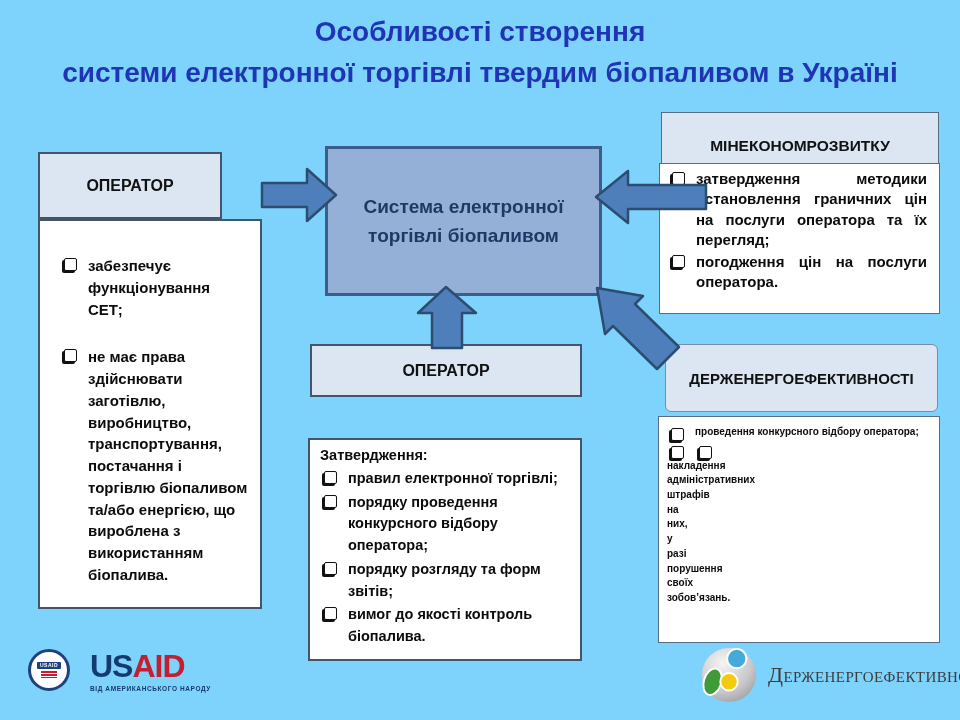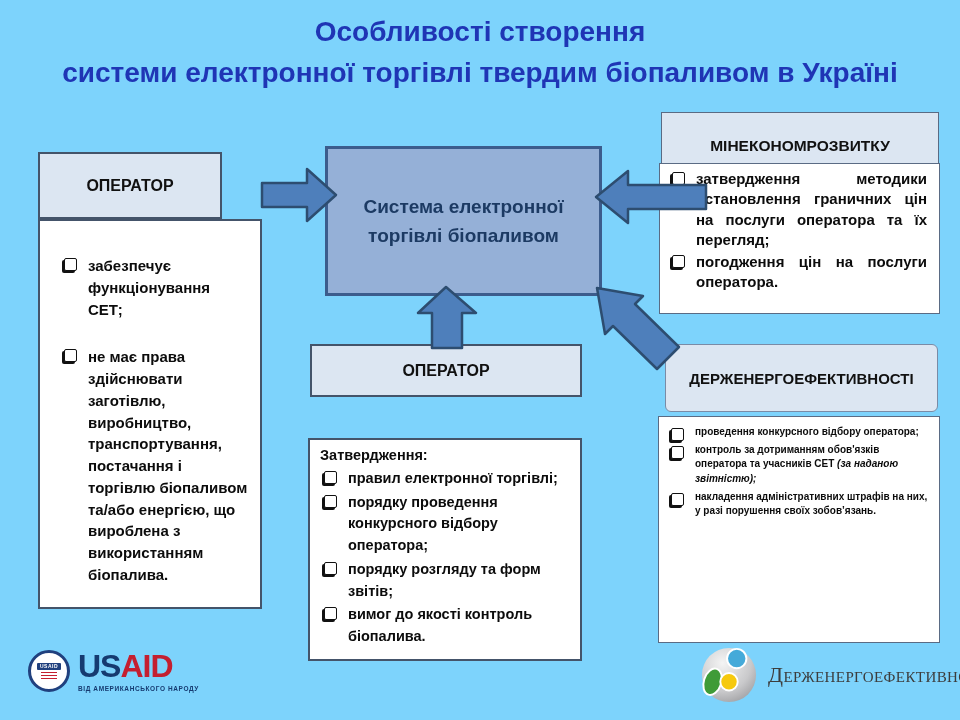--- a/index.html
+++ b/index.html
@@ -46,21 +46,21 @@
   
   .center-box{position:absolute;left:325px;top:146px;width:277px;height:150px;
       background:#95b0d7;border:3px solid #3c5c8c;box-sizing:border-box;z-index:2;
       display:flex;align-items:center;justify-content:center;text-align:center;
       font-size:19px;font-weight:bold;color:#1c3a63;line-height:1.55;padding:0 14px;}
 
   
   .arrows{position:absolute;left:0;top:0;z-index:4;pointer-events:none;}
 
   
-  .usaid{position:absolute;left:28px;top:648px;display:flex;align-items:flex-end;gap:8px;z-index:2;}
+  .usaid{position:absolute;left:28px;top:648px;display:flex;align-items:center;gap:20px;z-index:2;}
   .seal{width:42px;height:42px;border-radius:50%;border:3px solid #20407e;background:#fff;
         box-sizing:border-box;display:flex;flex-direction:column;align-items:center;justify-content:center;gap:2px;}
   .seal-band{background:#20407e;color:#fff;font-size:5px;font-weight:bold;letter-spacing:.5px;
         padding:1px 3px;border-radius:1px;line-height:1;}
   .seal-stripes{width:16px;height:7px;background:repeating-linear-gradient(180deg,#c41f30 0 1.5px,#fff 1.5px 3px);}
   .usaid-word{font-size:32px;font-weight:bold;letter-spacing:-1px;line-height:1;margin-top:2px;}
   .usaid-us{color:#153a70;} .usaid-aid{color:#c41f30;}
   .usaid-tag{font-size:6.5px;font-weight:bold;color:#153a70;letter-spacing:.6px;margin-top:3px;}
 
   .saee{position:absolute;left:700px;top:646px;display:flex;align-items:center;gap:10px;z-index:2;}
@@ -123,21 +123,20 @@
   </div>
 
   <div class="hdr de-hdr" style="left:665px;top:344px;width:273px;height:68px;font-size:15px;">
     <span>ДЕРЖЕНЕРГОЕФЕКТИВНОСТІ</span>
   </div>
   <div class="bodybox thin de-body" style="left:658px;top:416px;width:282px;height:227px;">
     <div class="bullets">
       <span class="cb"></span>
       <span class="txt"><span>проведення конкурсного відбору оператора;</span><span class="it"></span></span>
       <span class="cb"></span>
-      <span class="txt"><span>контроль за дотриманням обов'язків оператора та учасників СЕТ </span><span class="it">(за наданою звітністю);</span></span>
       <span class="cb"></span>
       <span class="txt"><span>накладення адміністративних штрафів на них, у разі порушення своїх зобов’язань.</span><span class="it"></span></span>
     </div>
   </div>
 
   <svg class="arrows" width="960" height="720" viewBox="0 0 960 720">
     <g fill="#4e7fbb" stroke="#2d4d70" stroke-width="2.5" stroke-linejoin="round">
       <polygon points="262,183 307,183 307,169 336,195 307,221 307,207 262,207"></polygon>
       <polygon points="706,185 628,185 628,171 596,197 628,223 628,209 706,209"></polygon>
       <polygon points="446,287 476,313 462,313 462,348 432,348 432,313 418,313"></polygon>

